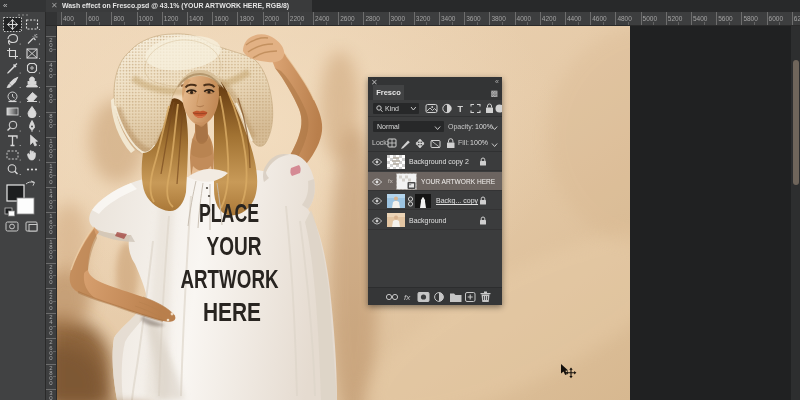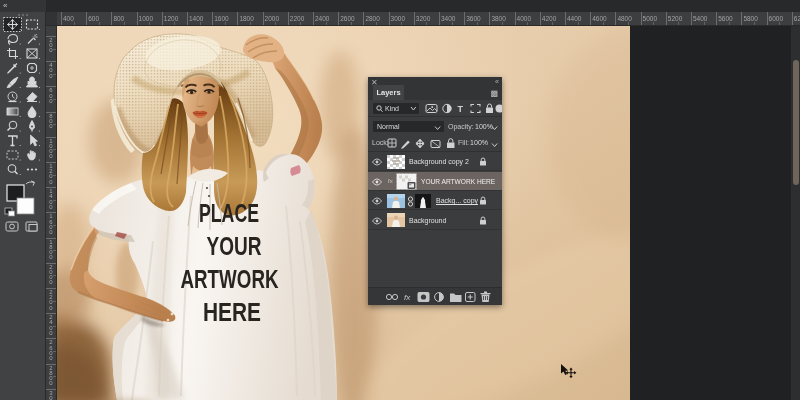--- a/index.html
+++ b/index.html
@@ -279,20 +279,21 @@
       </g>
     </g>
   </svg>
   </div>
   <div id="paste"></div>
   <div id="sbtrack"></div>
   <div id="sbthumb"></div>
 
   <div id="topbar">
     <div class="tlcorner">«</div>
+    <div id="tab"><span class="x">✕</span><span class="tt">Wash effect on Fresco.psd @ 43.1% (YOUR ARTWORK HERE, RGB/8)</span></div>
   </div>
   <div id="hruler">
       <div class="corner"></div>
       <div class="htick" style="left: 15px;"></div>
       <div class="hticks" style="left: 27.6px;"></div>
       <div class="hlabel" style="left: 17px;">400</div>
       <div class="htick" style="left: 40.2px;"></div>
       <div class="hticks" style="left: 52.8px;"></div>
       <div class="hlabel" style="left: 42.2px;">600</div>
       <div class="htick" style="left: 65.4px;"></div>
@@ -574,21 +575,21 @@
         <rect x="26" y="210" width="11" height="9" rx="1"></rect>
         <rect x="29" y="212.5" width="8" height="6.5" fill="#414243"></rect>
       </g>
     </svg>
   </div>
 
   <div id="panel">
     <div id="phead">
         <span class="px">✕</span>
         <span class="pc">«</span>
-        <div id="ptab">Layers</div>
+        <div id="ptab">Fresco</div>
         <div id="pmenu">▩</div>
       </div>
     <div class="prow" style="top:23px;height:17px;border-bottom:1px solid #303132;">
       <div class="inset" style="left:5px;top:3px;width:46px;height:11px;">
         <svg width="46" height="11" style="position:absolute;left:0;top:0">
           <circle cx="6" cy="5" r="2.2" fill="none" stroke="#c9c9c9" stroke-width="1"></circle>
           <line x1="7.6" y1="6.6" x2="9.5" y2="8.8" stroke="#c9c9c9" stroke-width="1"></line>
           <text x="12" y="8.4" font-size="7" fill="#dcdcdc" font-family="'Liberation Sans',sans-serif">Kind</text>
           <path d="M 38,4 l 2.4,3 l 2.4,-3" fill="none" stroke="#c9c9c9" stroke-width="1"></path>
         </svg>

